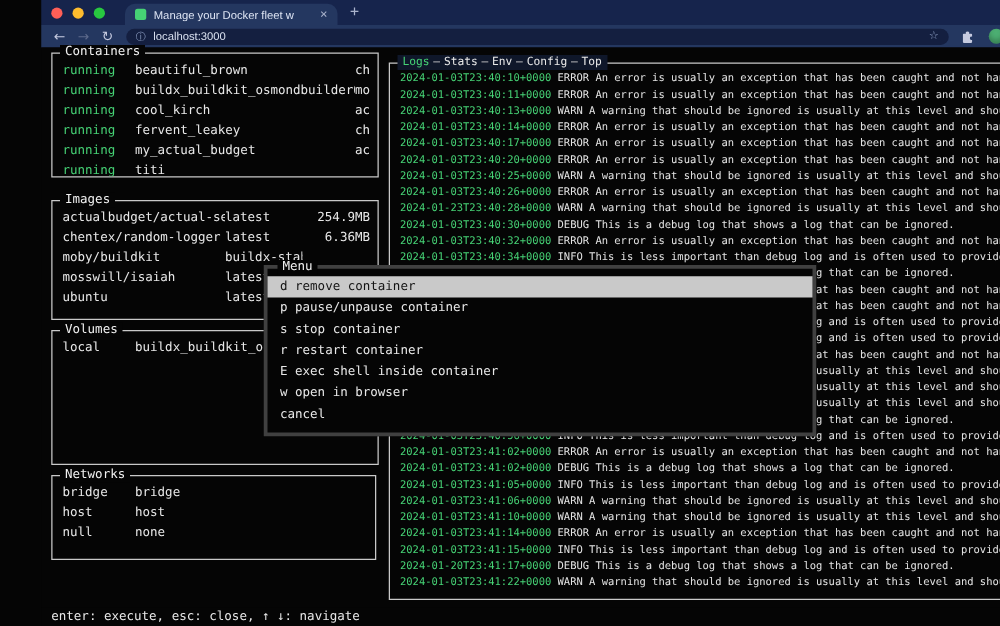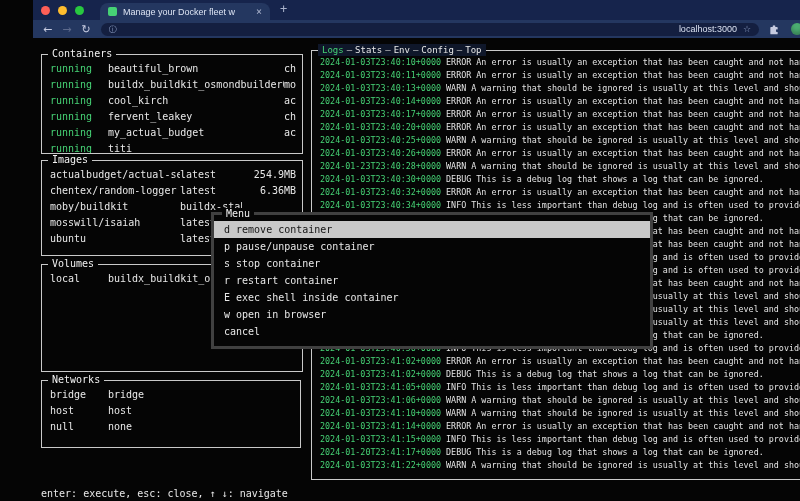--- a/index.html
+++ b/index.html
@@ -21,21 +21,21 @@
   .newtab{color:#aab3cc;font-size:12px;margin:0 0 2px 10px;line-height:18px;}
 
   .toolbar{height:18px;background:var(--toolbar,#243760);display:flex;align-items:center;
            padding:0 10px;gap:10px;box-sizing:border-box;}
   .navbtn{color:#c6cbe0;font-size:11px;line-height:1;font-family:"DejaVu Sans",sans-serif;}
   .navbtn.disabled{color:#5d6a8c;}
   .urlpill{flex:1;height:13px;background:var(--pill,#141f40);border-radius:7px;display:flex;
            align-items:center;padding:0 8px;gap:6px;}
   .url-info{color:#8fa0c5;font-size:8px;font-family:"DejaVu Sans",sans-serif;}
   .url-text{color:#d9e0ef;font-size:9px;font-family:"Liberation Sans",sans-serif;flex:1;
-            white-space:nowrap;overflow:hidden;text-align:right;}
+            white-space:nowrap;overflow:hidden;}
   .url-star{color:#8fa0c5;font-size:9px;font-family:"DejaVu Sans",sans-serif;}
   .tool-icons{display:flex;align-items:center;gap:10px;flex:none;}
   .avatar{width:12px;height:12px;border-radius:50%;background:#4cae72;
           box-shadow:inset 0 -3px 4px rgba(0,0,0,.25);}
   .kebab{color:#c6cbe0;font-size:10px;font-family:"DejaVu Sans",sans-serif;}
 
   
   .page{position:relative;height:463px;background:#050505;}
   .panel{position:absolute;border:1px solid #c9c9c9;box-sizing:border-box;background:#050505;}
   .panel-title{position:absolute;top:-7px;left:6px;background:#050505;padding:0 4px;
@@ -47,21 +47,21 @@
   .c-name{flex:1;overflow:hidden;}
   .c-image{width:18px;flex:none;overflow:hidden;}
   .i-name{width:130px;flex:none;overflow:hidden;}
   .i-tag{width:62px;flex:none;overflow:hidden;}
   .i-size{flex:1;text-align:right;padding-right:6px;overflow:hidden;}
   .v-driver{width:58px;flex:none;}
   .v-name{flex:1;overflow:hidden;}
   .n-name{width:58px;flex:none;}
   .n-driver{flex:1;overflow:hidden;}
 
-  #panel-containers{left:8px;top:16px;width:262px;height:100px;}
+  #panel-containers{left:8px;top:4px;width:262px;height:100px;}
   #panel-images{left:8px;top:122px;width:262px;height:96px;}
   #panel-volumes{left:8px;top:226px;width:262px;height:108px;}
   #panel-networks{left:8px;top:342px;width:260px;height:68px;}
   #panel-logs{left:278px;top:12px;width:516px;height:430px;}
 
   .logs-tabs{position:absolute;top:-7px;left:6px;background:#0f172a;padding:0 4px;
              font-size:9px;line-height:12px;color:#e8e8e8;white-space:nowrap;}
   .ltab{color:#e8e8e8;}
   .ltab.active{color:var(--green,#46d275);}
   .sep{color:#cfcfcf;padding:0 3px;}

